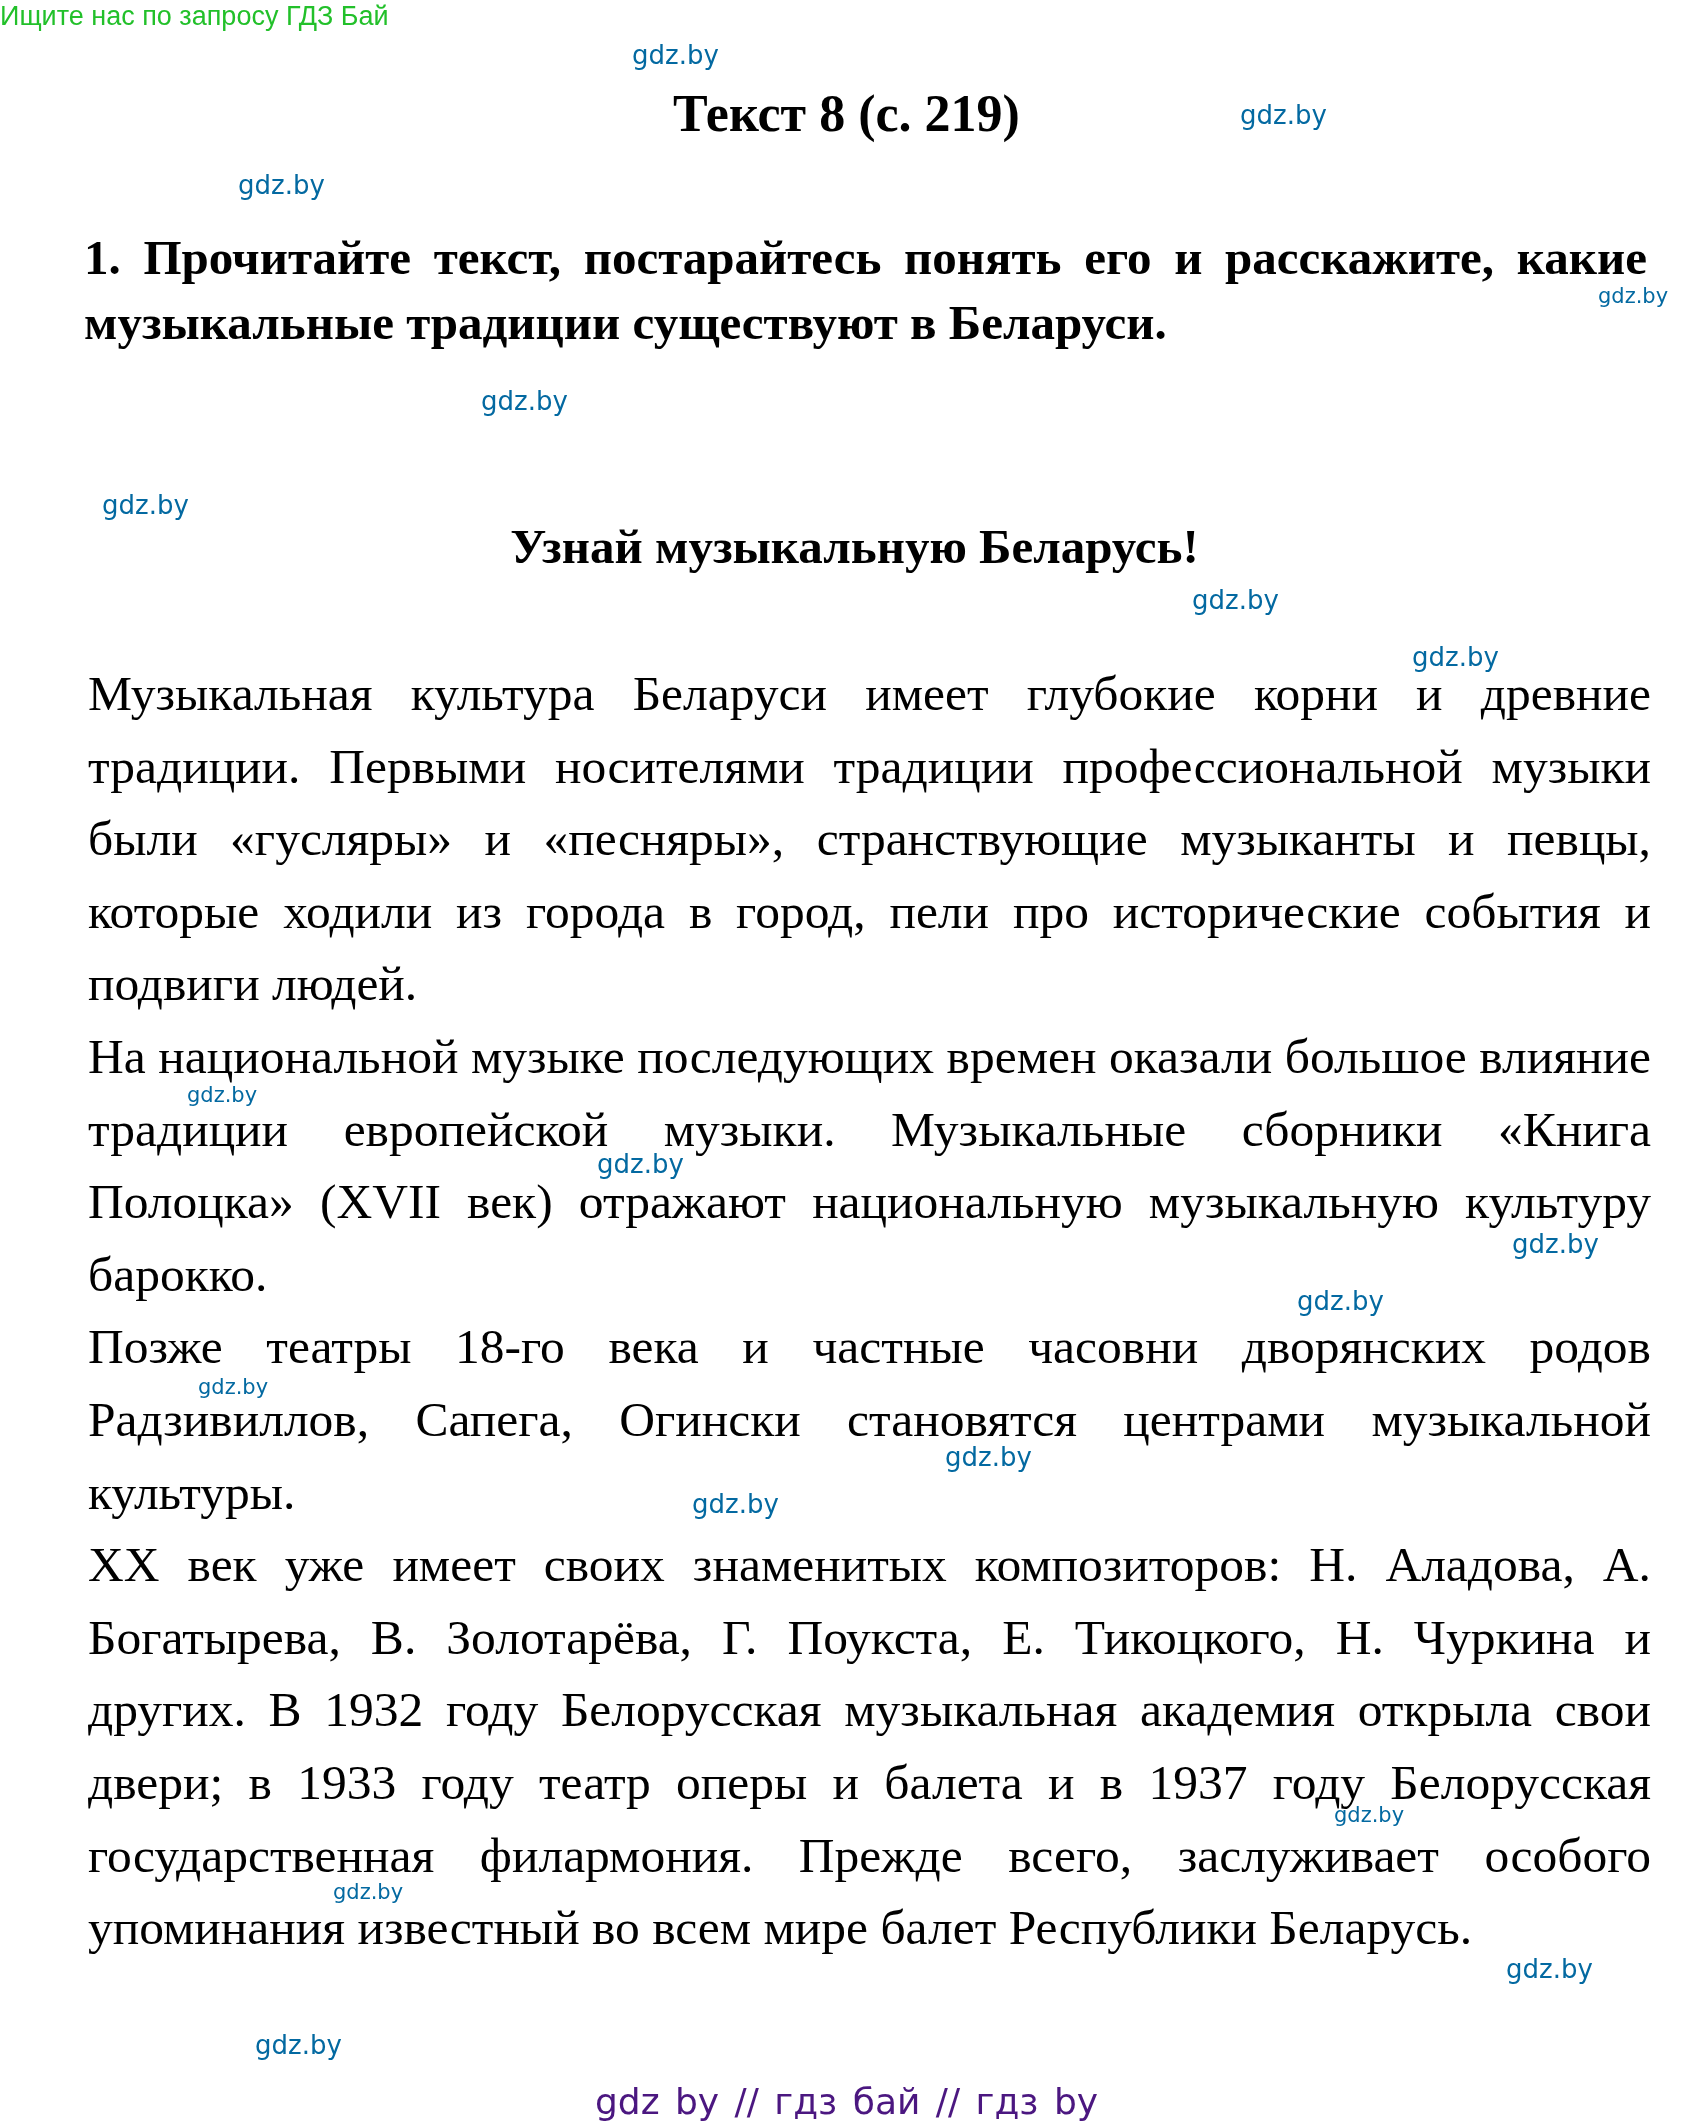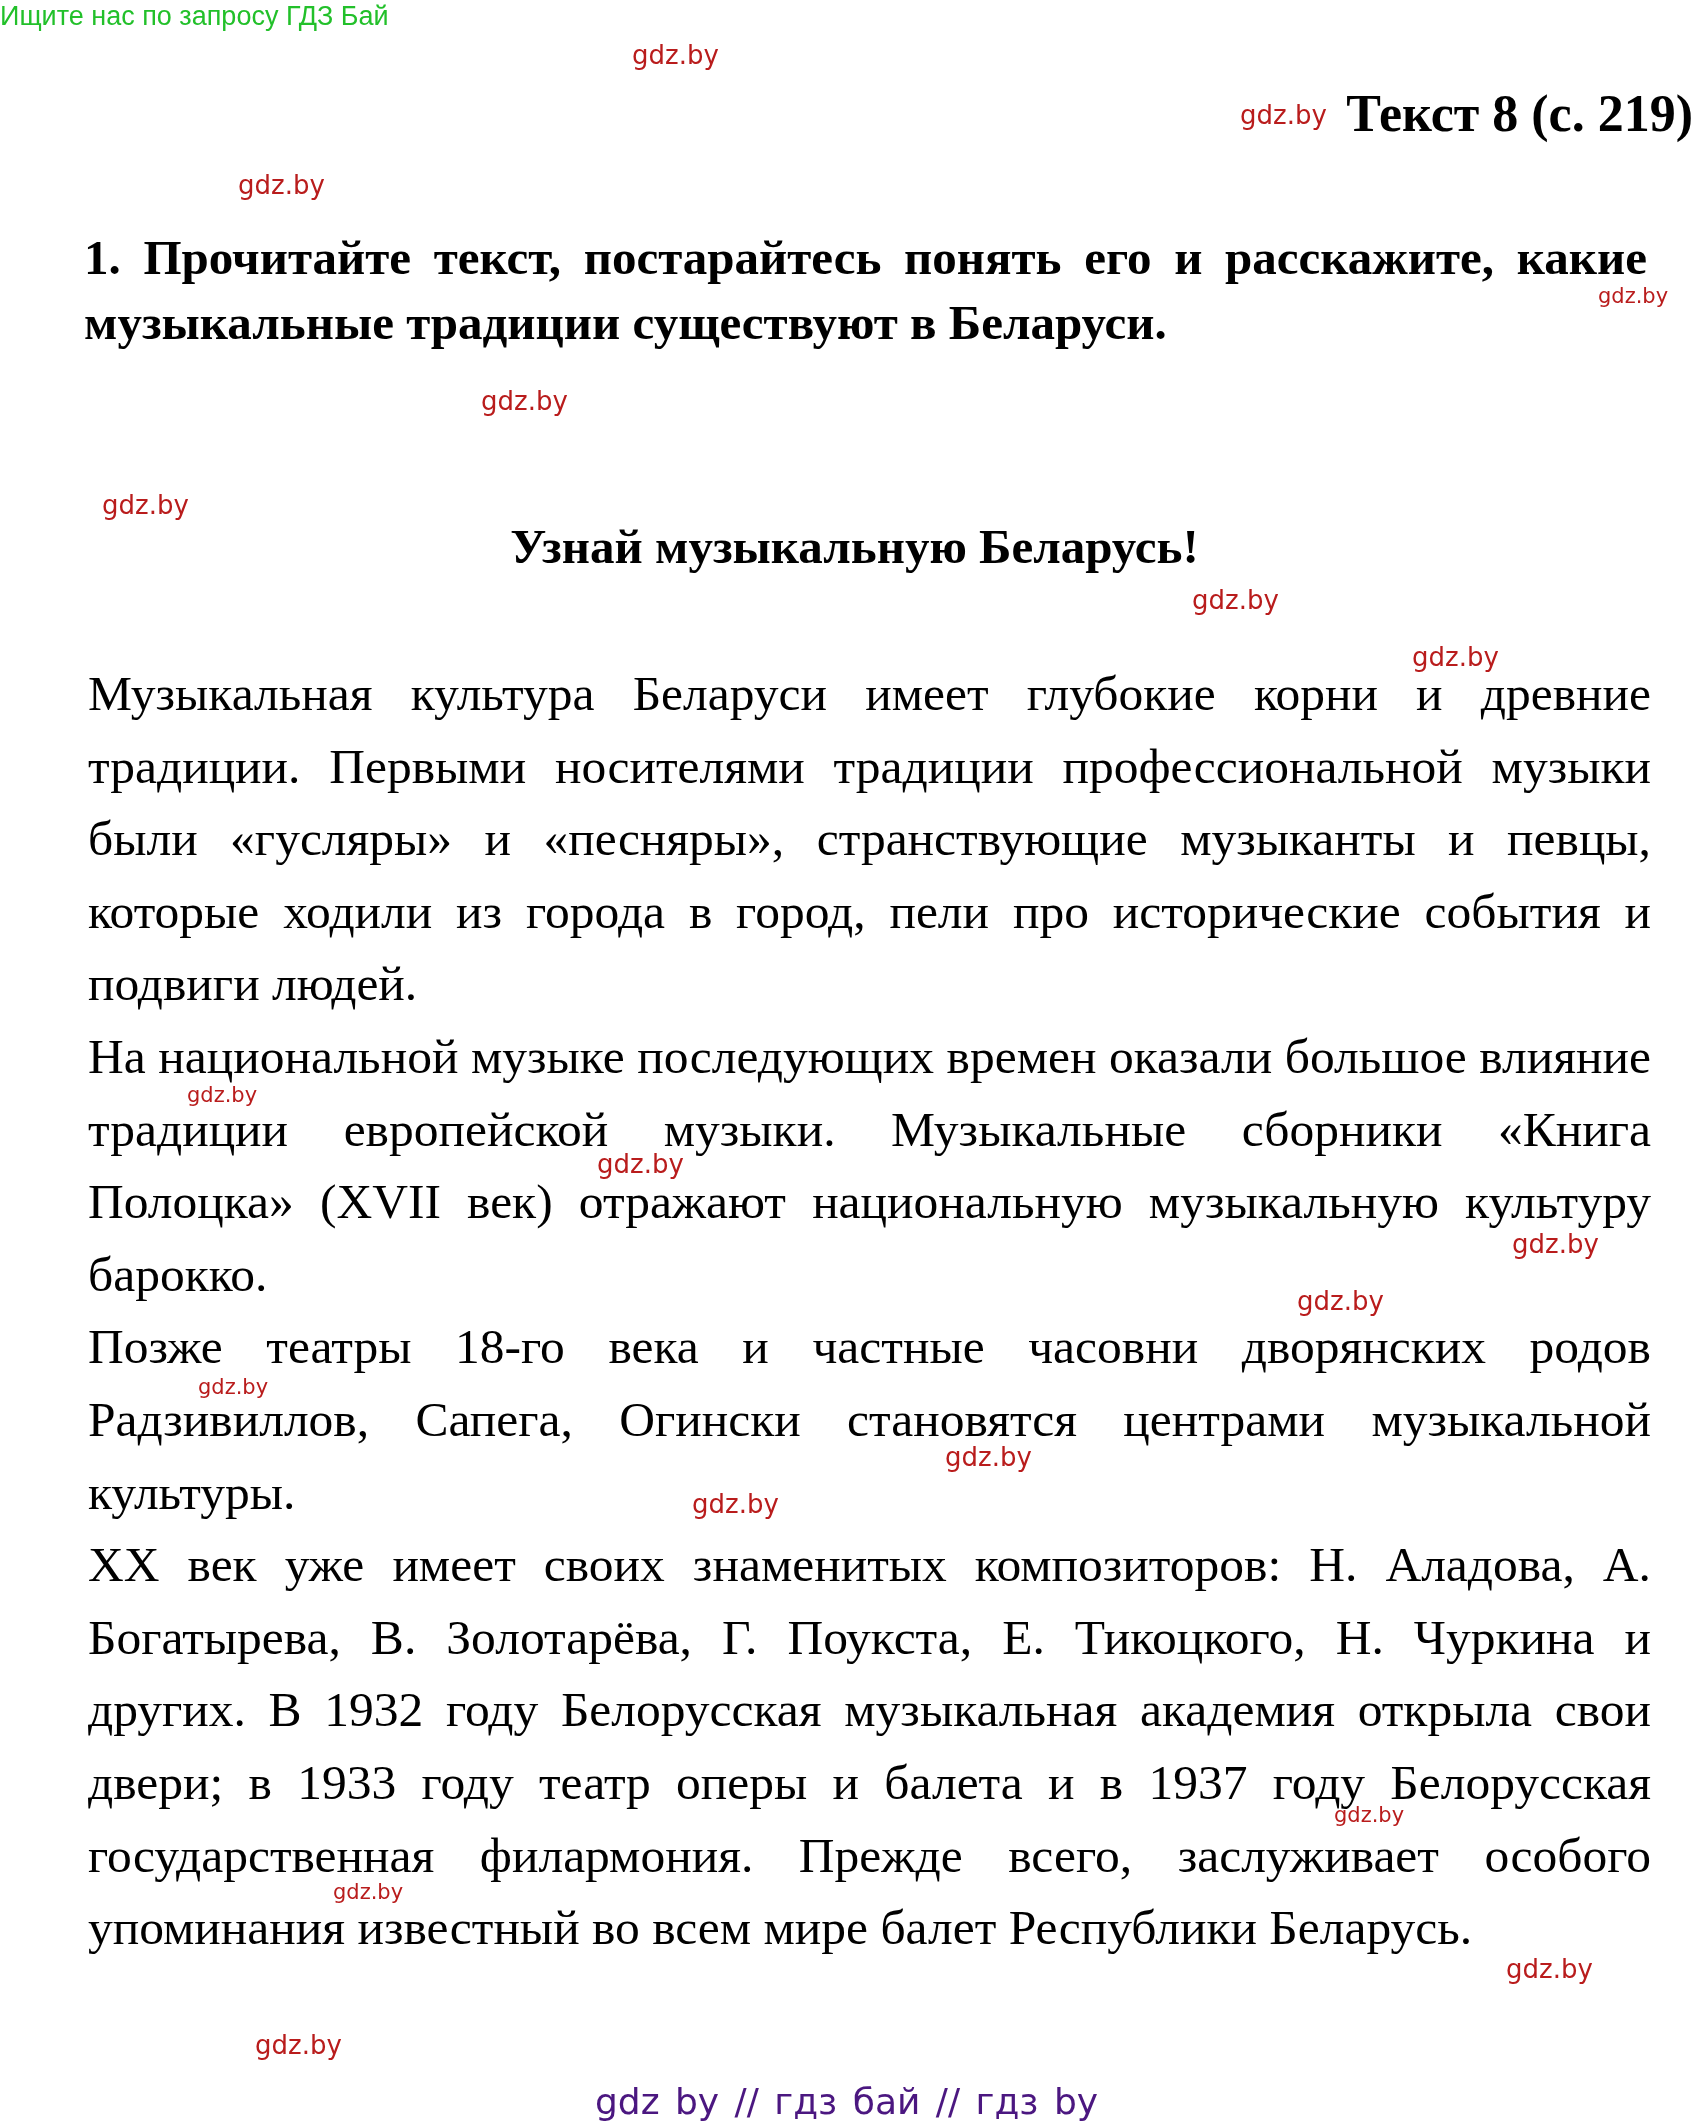--- a/index.html
+++ b/index.html
@@ -2,26 +2,26 @@
 <html><head>
 <meta charset="utf-8">
 <style>
   html, body { margin:0; padding:0; background:#ffffff; }
   body { width:1693px; height:2123px; position:relative; overflow:hidden; }
   .promo {
     position:absolute; left:0; width:1693px; top:0; text-align:left;
     font-family:"Liberation Sans", sans-serif; font-size:27px; color:#22c02a; line-height:32px;
   }
   .wm {
-    position:absolute; font-family:"DejaVu Sans", sans-serif; color:#b91c1c;
+    position:absolute; font-family:"DejaVu Sans", sans-serif; color:#0369a1;
     font-size:26px; line-height:30px; white-space:nowrap;
   }
   .wm.sm { font-size:21px; line-height:24px; }
   .title {
-    position:absolute; left:0; width:1693px; top:82px; text-align:right;
+    position:absolute; left:0; width:1693px; top:82px; text-align:center;
     font-family:"Liberation Serif", serif; font-weight:bold; font-size:52px; line-height:64px; color:#000;
   }
   .task {
     position:absolute; left:84px; width:1563px; top:225px;
     font-family:"Liberation Serif", serif; font-weight:bold; font-size:49px; line-height:65px;
     text-align:justify; color:#000;
   }
   .subtitle {
     position:absolute; left:0; width:1693px; top:515px; text-align:center;
     font-family:"Liberation Serif", serif; font-weight:bold; font-size:49px; line-height:64px; color:#000;padding-left:8px;

